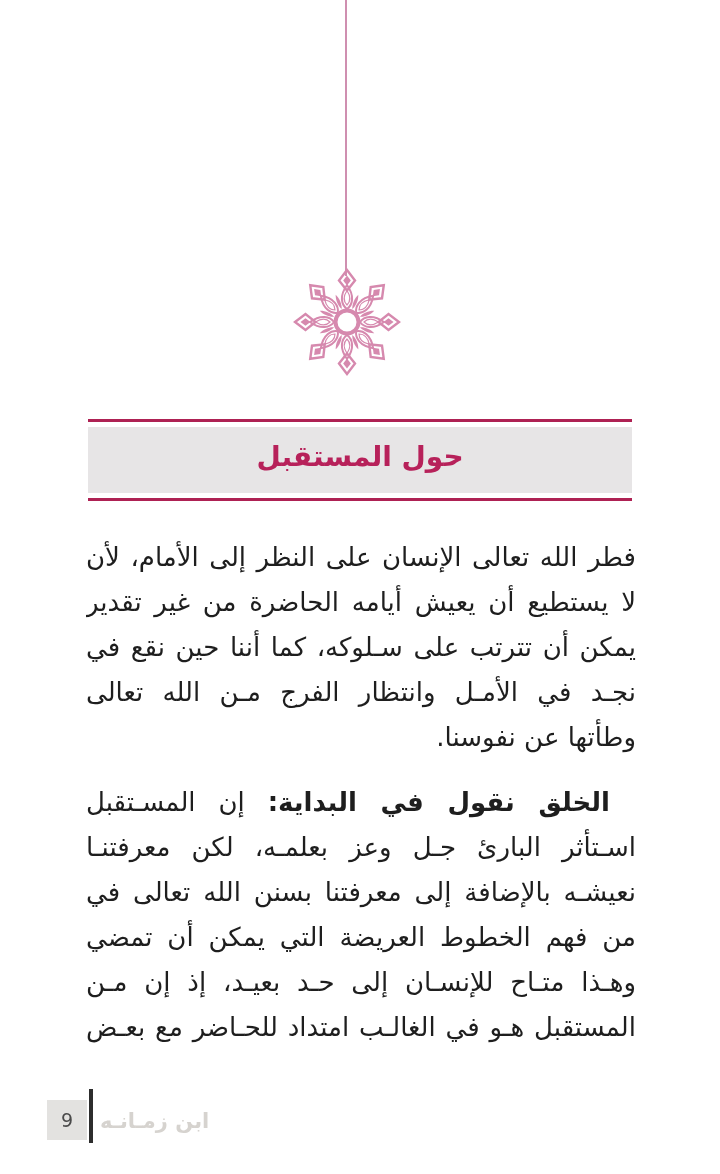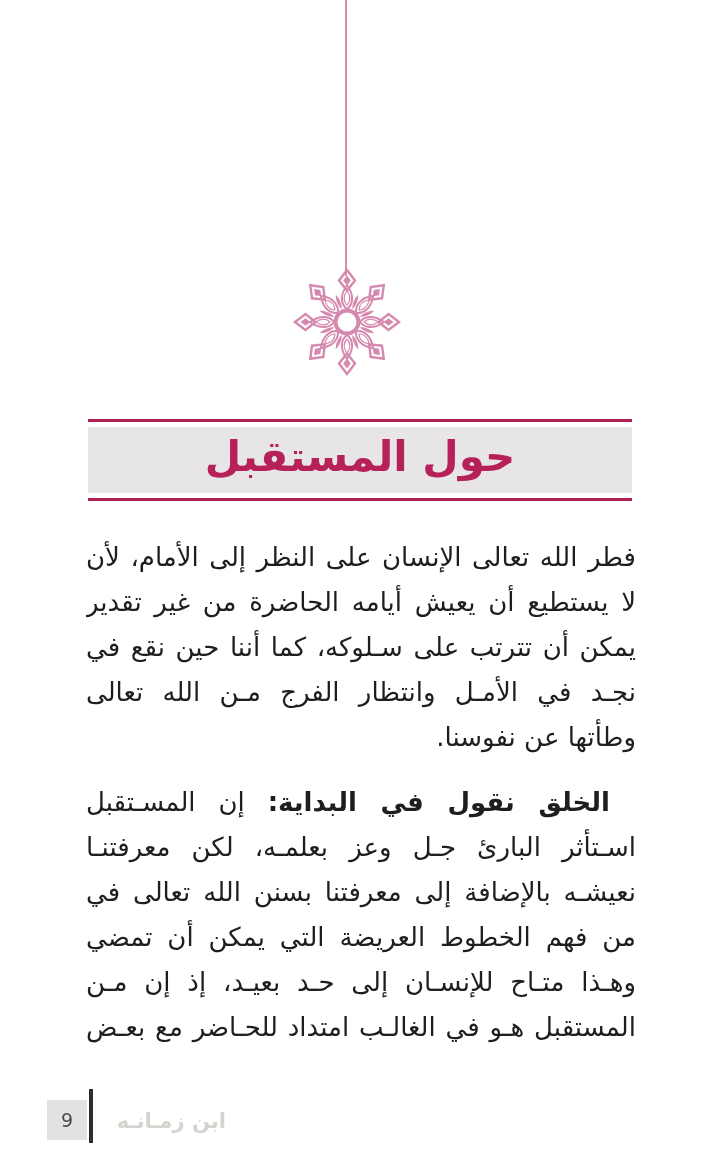--- a/index.html
+++ b/index.html
@@ -22,21 +22,21 @@
   
   .ornament{position:absolute;left:292px;top:267px;width:110px;height:110px;}
   
   .banner{position:absolute;left:88px;top:419px;width:544px;}
   .banner .rule{height:3px;background:var(--rule);}
   .banner .bar{
     margin:5px 0;height:66px;background:var(--bar-bg);
     display:flex;align-items:center;justify-content:center;
   }
   .banner .bar .title{
-    font-size:42px;font-weight:bold;color:var(--crimson);
+    font-size:28px;font-weight:bold;color:var(--crimson);
     direction:rtl;white-space:nowrap;letter-spacing:0;line-height:1;
     padding-bottom:6px;
   }
   
   .body-text{
     position:absolute;left:86px;top:535px;width:550px;
     direction:rtl;color:var(--ink);
     font-size:26px;
   }
   .line{
@@ -50,21 +50,21 @@
   .lead-bold{font-weight:bold;}
   
   .page-badge{
     position:absolute;left:47px;top:1100px;width:40px;height:40px;
     background:#e3e2e0;display:flex;align-items:center;justify-content:center;
     font-size:19px;color:#4a4a4a;
   }
   .footer-divider{position:absolute;left:89px;top:1089px;width:4px;height:54px;background:#2d2d2d;}
   .book-title{
     position:absolute;left:100px;top:1101px;width:126px;height:40px;
-    direction:rtl;text-align:right;line-height:40px;
+    direction:rtl;text-align:left;line-height:40px;
     font-size:21px;font-weight:bold;color:var(--footer-gray);
     letter-spacing:1px;white-space:nowrap;
   }
 </style>
 </head>
 <body>
 
 <div class="hang-line"></div>
 
 <svg class="ornament" viewBox="-55 -55 110 110" xmlns="http://www.w3.org/2000/svg">

